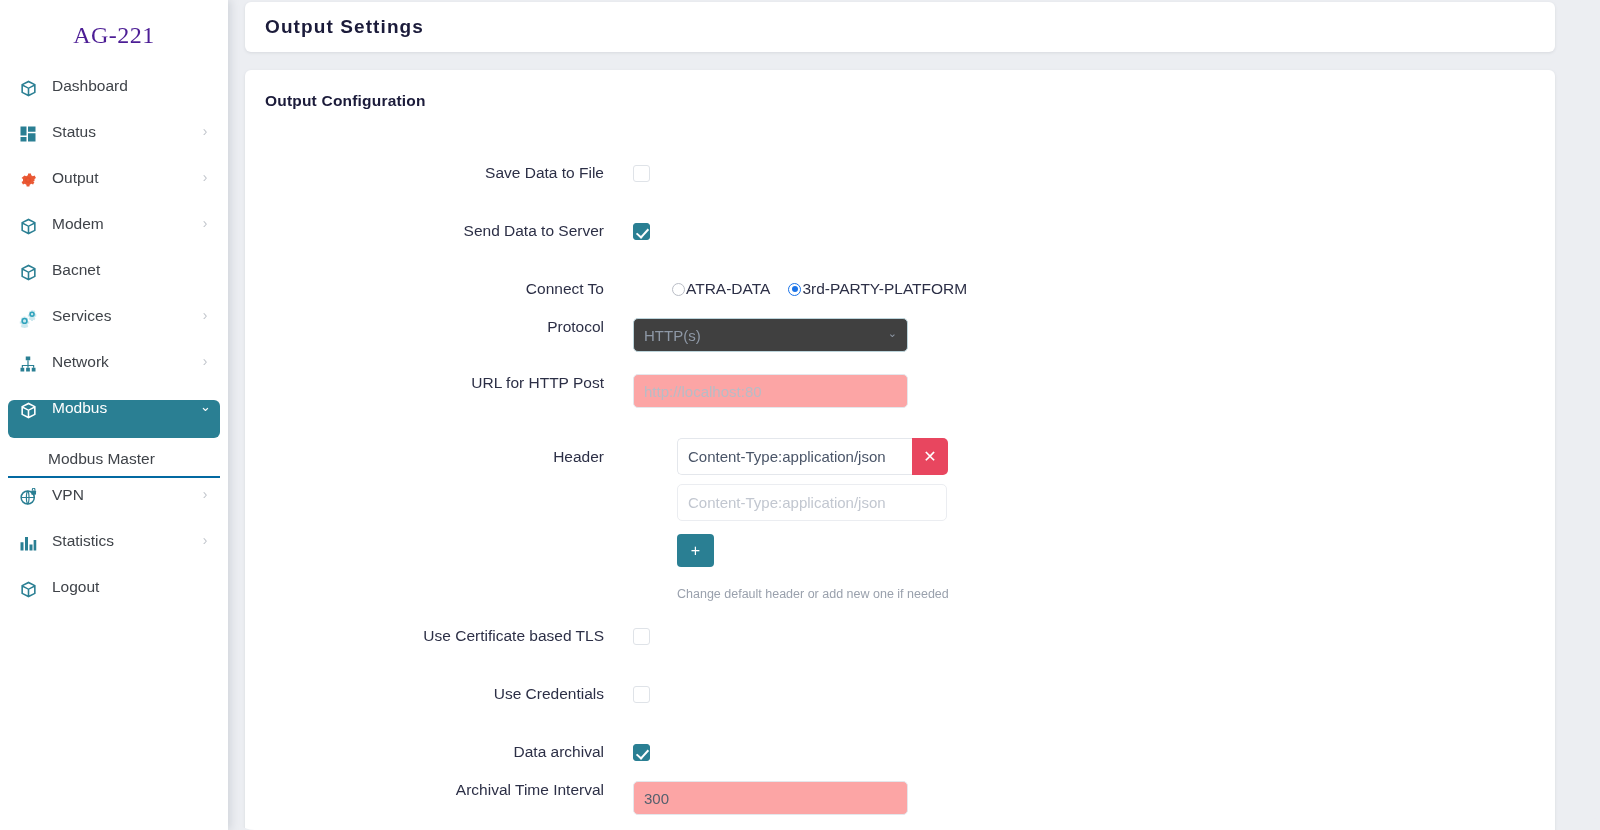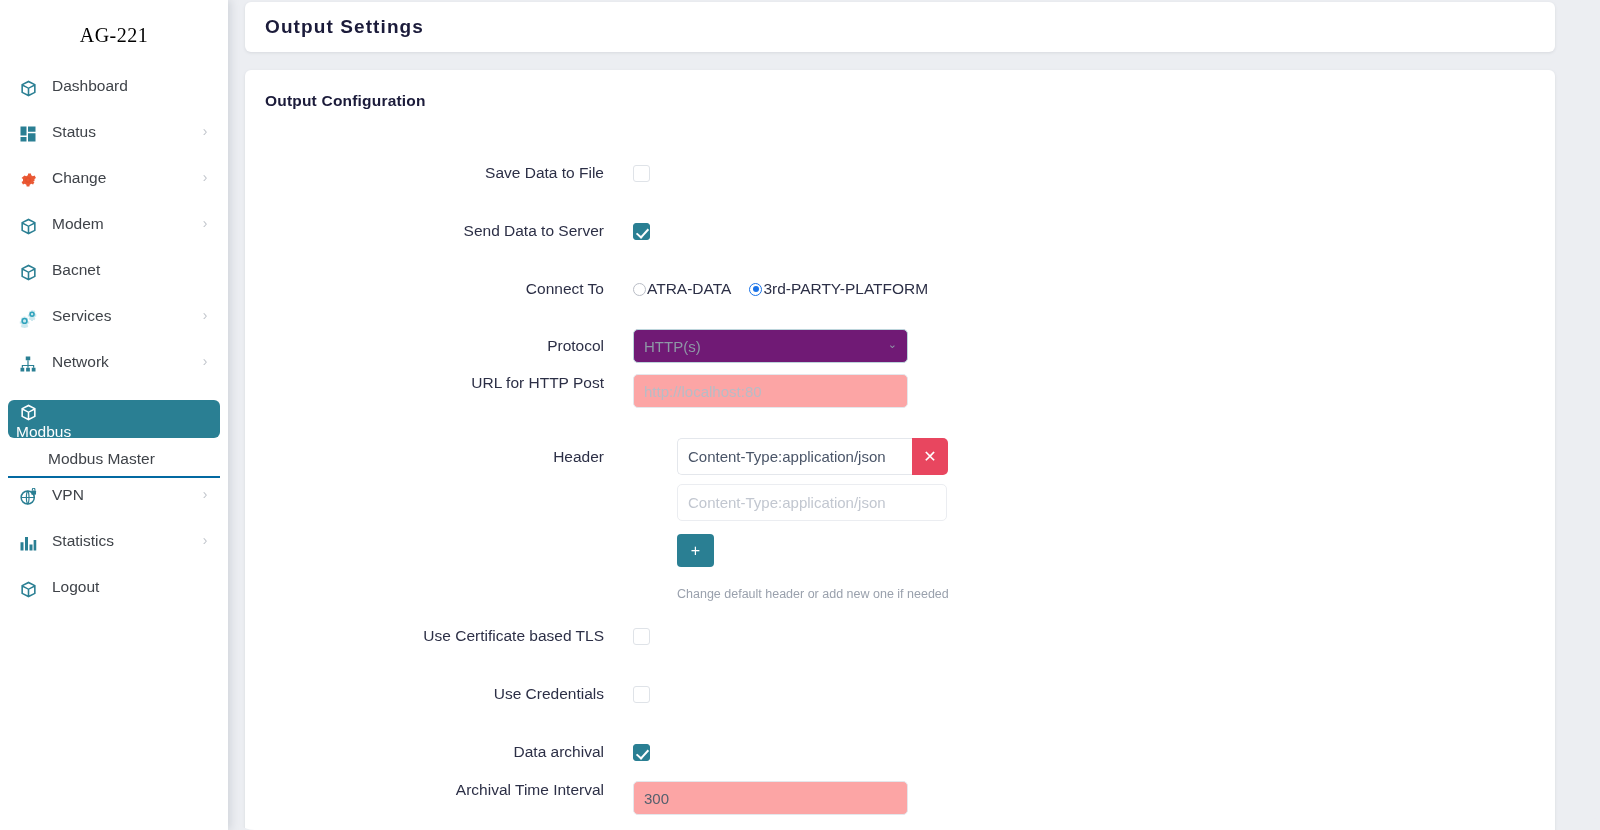--- a/index.html
+++ b/index.html
@@ -16,22 +16,22 @@
     width: 228px; height: 830px;
     background: #ffffff;
     box-shadow: 3px 0 8px rgba(120,126,140,.22);
     z-index: 5;
     overflow: hidden;
   }
   #brand {
     height: 70px;
     display: flex; align-items: center; justify-content: center;
     font-family: "Liberation Serif", serif;
-    font-size: 20px;
-    color: #000000;
+    font-size: 24px;
+    color: #4c1d95;
     letter-spacing: .5px;
   }
   .nav-list { margin-top: 8px; }
   .nav-item {
     position: relative;
     display: flex; 
     height: 38px;
     margin: 0 8px 8px 8px;
     padding: 0 10px 0 8px;
     border-radius: 6px;
@@ -45,21 +45,20 @@
     margin-right: 12px; flex: 0 0 24px;
   }
   .nav-item .lbl { flex: 1 1 auto; line-height: 1; }
   .nav-item .chev {
     color: #c3c7cd; font-size: 14px; line-height: 1;
     width: 10px; text-align: center;
   }
   .nav-item.active {
     background: #2a7f93;
     color: #ffffff;
-    flex-direction: column;
   }
   .nav-item.active .chev { color: #ffffff; font-size: 13px; }
   .sub-item {
     margin: 0 8px;
     padding: 4px 0 8px 40px;
     font-size: 15.5px;
     color: #3f4349;
     border-bottom: 2px solid #0369a1;
     margin-bottom: 9px;
     cursor: pointer;
@@ -134,21 +133,21 @@
   .chk.on::after {
     content: "";
     position: absolute;
     left: 5px; top: 1.5px;
     width: 5px; height: 10px;
     border: solid #fff;
     border-width: 0 2.2px 2.2px 0;
     transform: rotate(42deg);
   }
 
-  .radio-row { height: 58px; align-items: center; }
+  .radio-row { height: 58px; align-items: center; gap: 39px; }
   .radio-grp { display: flex; align-items: center; gap: 18px; }
   .radio-opt {
     display: flex; align-items: center;
     font-size: 15.5px;
     color: #2c2f46;
     cursor: pointer;
     gap: 1px;
     text-align: right;
   }
   .rdo {
@@ -175,26 +174,26 @@
     border: 1px solid #e4e7ec;
     border-radius: 5px;
     background: #fca5a5;
     font-size: 15px;
     font-family: "Liberation Sans", sans-serif;
     padding: 0 10px;
     color: #55606e;
     outline: none;
   }
   .inp::placeholder { color: #b7bcc6; }
-  .sel-row { height: 56px; align-items: center; }
+  .sel-row { height: 56px; }
   .sel {
     height: 34px; width: 275px;
     border: 1px solid #bcd4db;
     border-radius: 5px;
-    background: #701a75;
+    background: #404040;
     font-size: 15px;
     font-family: "Liberation Sans", sans-serif;
     padding: 0 10px;
     color: #8e98a6;
     outline: none;
     appearance: none;
     -webkit-appearance: none;
   }
   .sel-wrap { position: relative; display: inline-block; }
   .sel-wrap .caret {
@@ -292,21 +291,21 @@
       <span class="chev">›</span>
     </div>
 
     <div class="nav-item">
       <span class="ico">
         <svg class="i" width="18" height="18" viewBox="0 0 24 24">
             <path fill="#e8502a" d="M12 8a4 4 0 1 0 0 8 4 4 0 0 0 0-8Zm0 6a2 2 0 1 1 0-4 2 2 0 0 1 0 4Z"></path>
             <path fill="#e8502a" d="m20.6 13.2.1-1.2-.1-1.2 2-1.5-1.8-3.2-2.4.9a7.6 7.6 0 0 0-2.1-1.2l-.4-2.5h-3.7l-.4 2.5c-.8.3-1.5.7-2.1 1.2l-2.4-.9L3.4 9.3l2 1.5-.1 1.2.1 1.2-2 1.5 1.9 3.2 2.4-.9c.6.5 1.3.9 2.1 1.2l.4 2.5h3.7l.4-2.5c.8-.3 1.5-.7 2.1-1.2l2.4.9 1.8-3.2-2-1.5Z" opacity=".95"></path>
           </svg>
       </span>
-      <span class="lbl">Change</span>
+      <span class="lbl">Output</span>
       <span class="chev">›</span>
     </div>
 
     <div class="nav-item">
       <span class="ico">
         <svg class="i" width="19" height="19" viewBox="0 0 24 24">
             <path fill="#2a7f93" d="M12 2 3 6.5v11L12 22l9-4.5v-11L12 2Zm0 2.3 6.3 3.1L12 10.6 5.7 7.4 12 4.3ZM5 9.1l6 3v7.2l-6-3V9.1Zm8 10.2v-7.2l6-3v7.2l-6 3Z"></path>
           </svg>
       </span>
       <span class="lbl">Modem</span>

